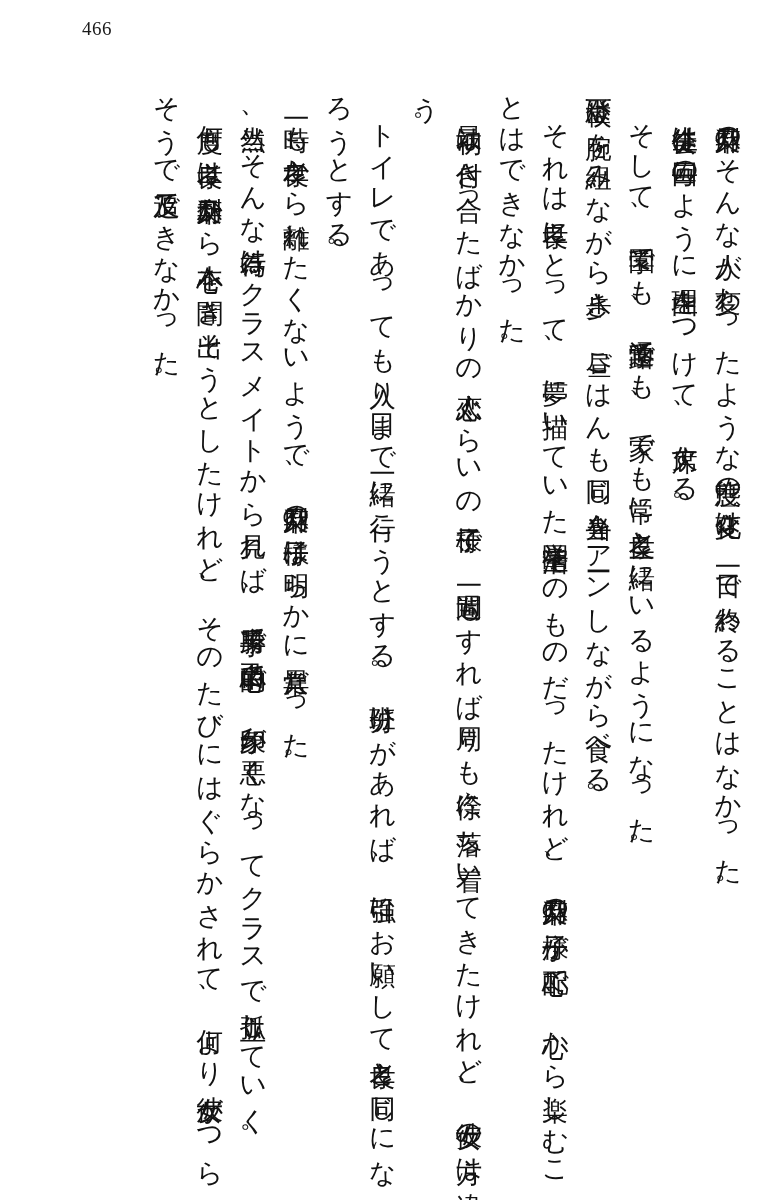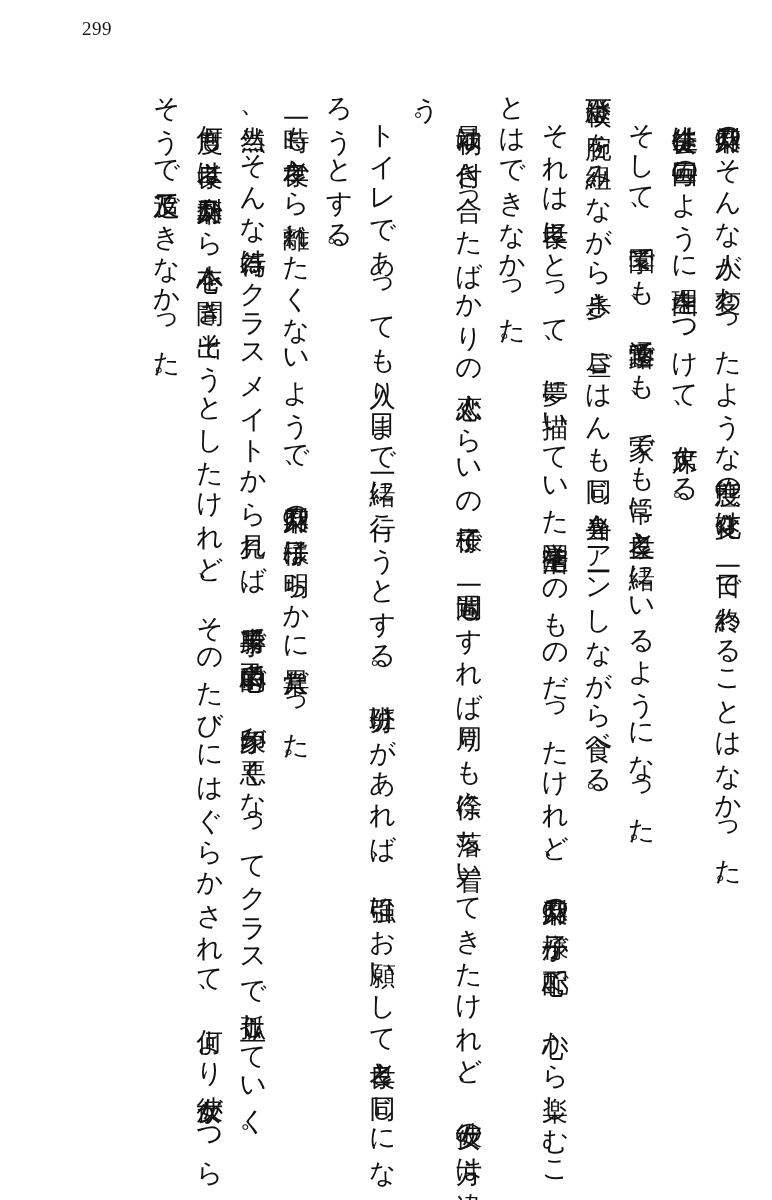--- a/index.html
+++ b/index.html
@@ -50,21 +50,21 @@
   }
   .body-text p.no-indent {
     text-indent: 0;
   }
 </style>
 </head>
 <body>
 
 <div class="page">
 
-  <div class="page-number">299</div>
+  <div class="page-number">466</div>
 
   <div class="body-text">
     <p>麻梨乃のそんな人が変わったような態度の変化は、一日で終わることはなかった。</p>
     <p>生徒会は毎回のように理由をつけて、欠席する。</p>
     <p>そして、学園でも、通学路でも、家でも常に良孝と一緒にいるようになった。</p>
     <p class="no-indent">登下校は腕を組みながら歩き、昼ごはんも同じ弁当をアーンしながら食べる。</p>
     <p>それは良孝にとって、夢に描いていた学園生活そのものだったけれど、麻梨乃の様子が心配で、心から楽しむことはできなかった。</p>
     <p>最初は付き合ったばかりの恋人ぐらいの様子で、一週間もすれば周りも徐々に落ち着いてきたけれど、彼女の方は違う。</p>
     <p>トイレであっても入り口まで一緒に行こうとする。班分けがあれば、強引にお願いして良孝と同じになろうとする。</p>
     <p>一時も良孝から離れたくないようで、麻梨乃の様子は明らかに異常だった。</p>

